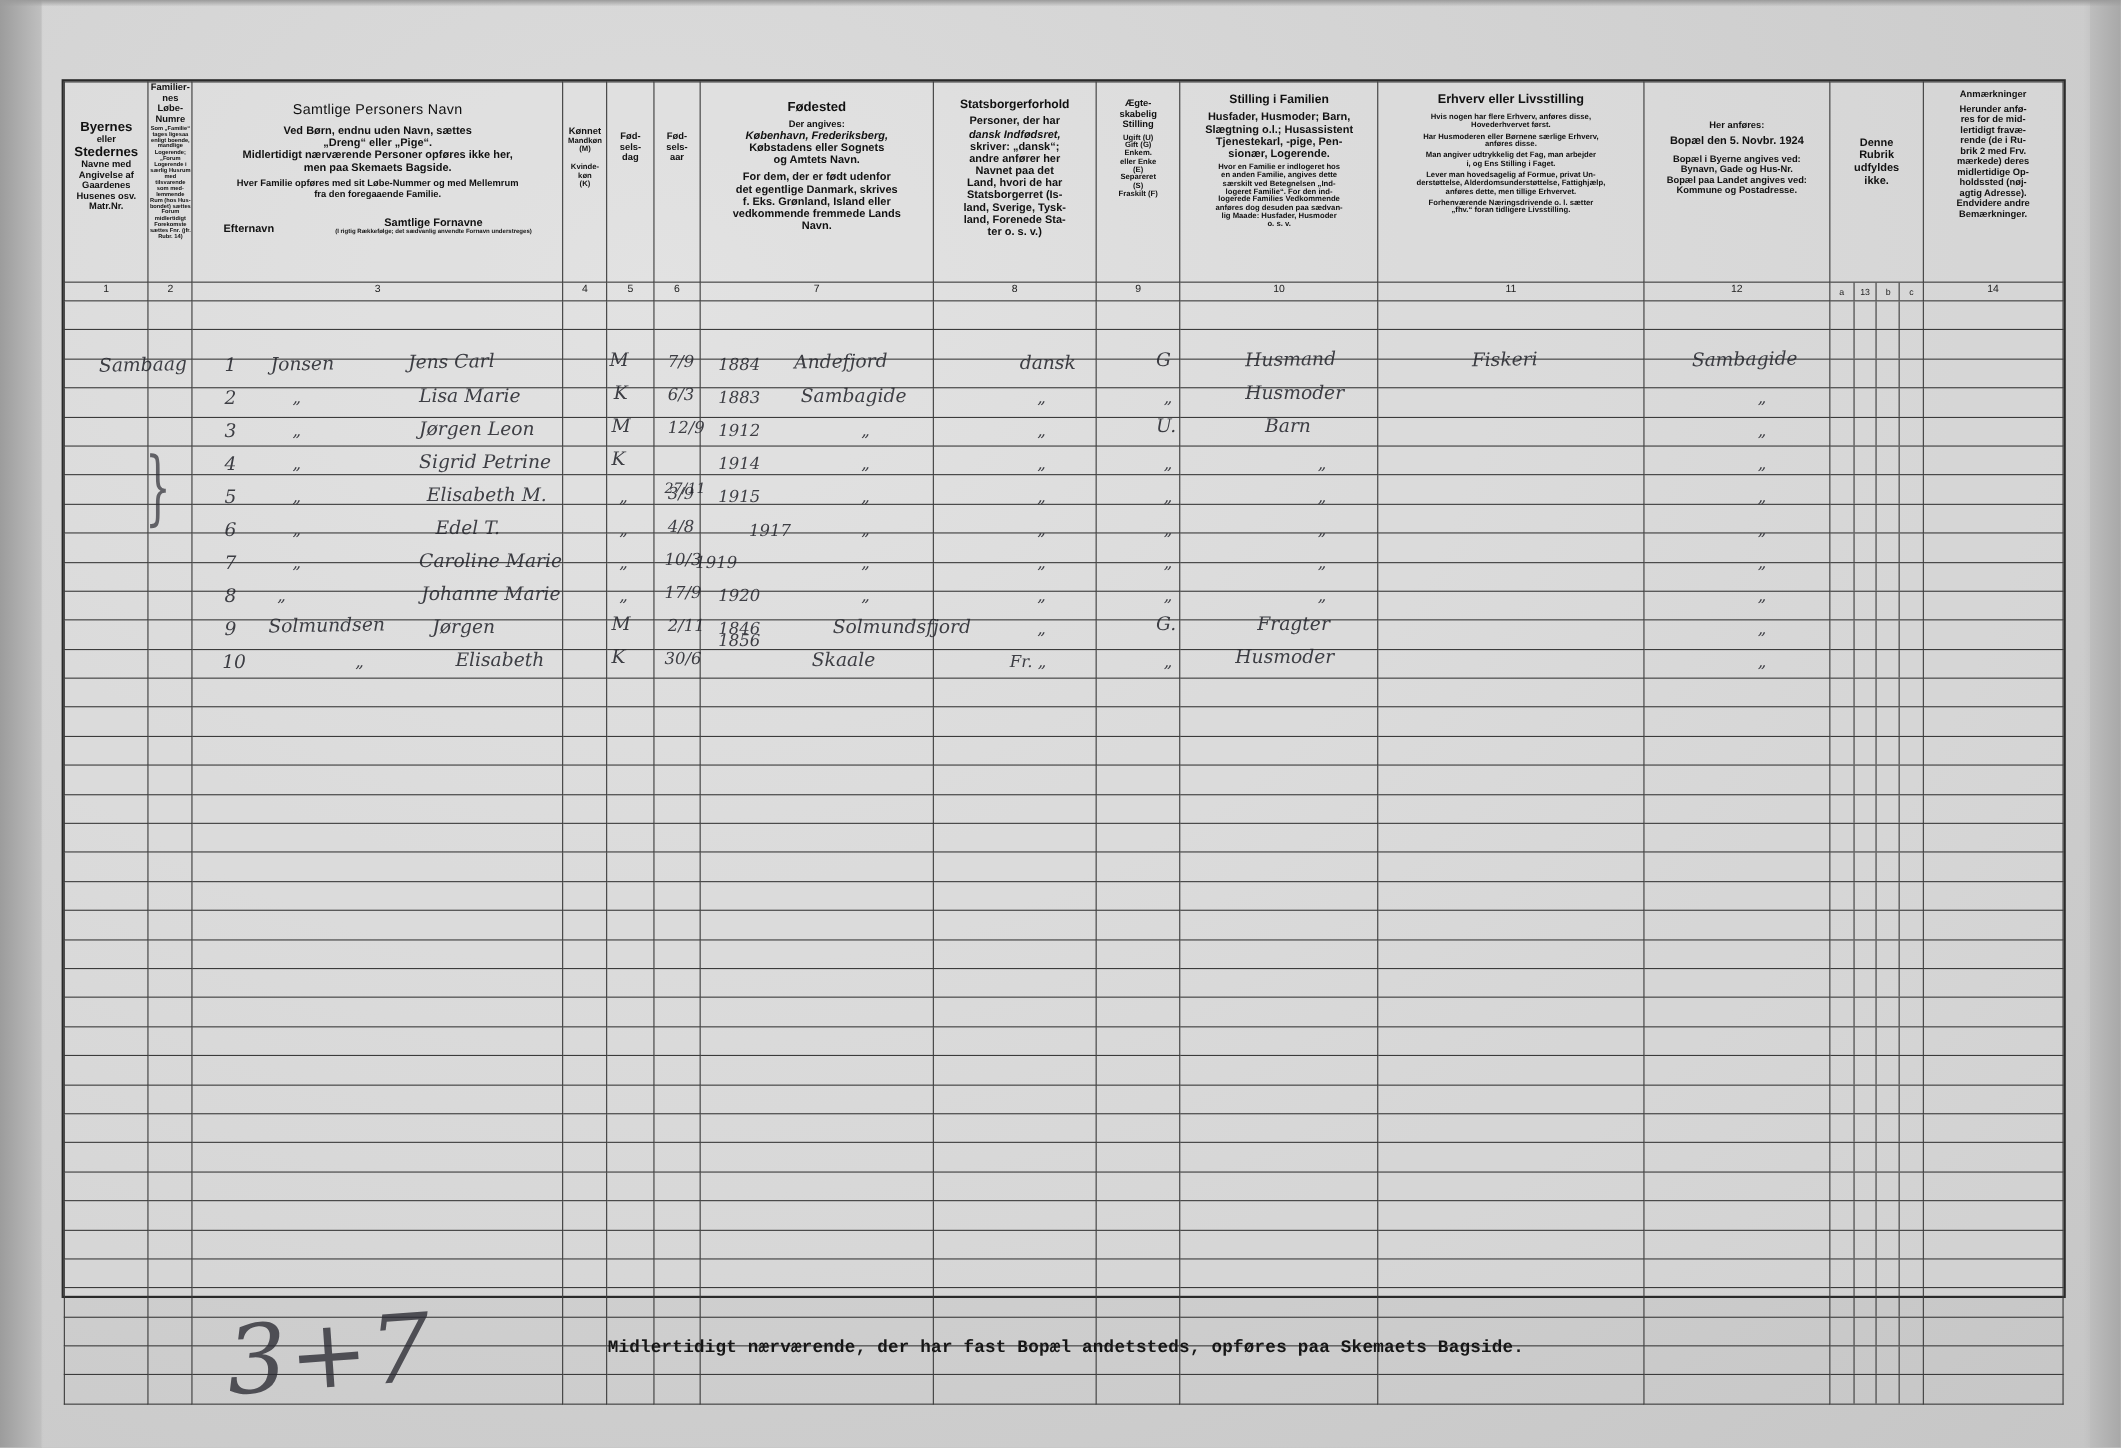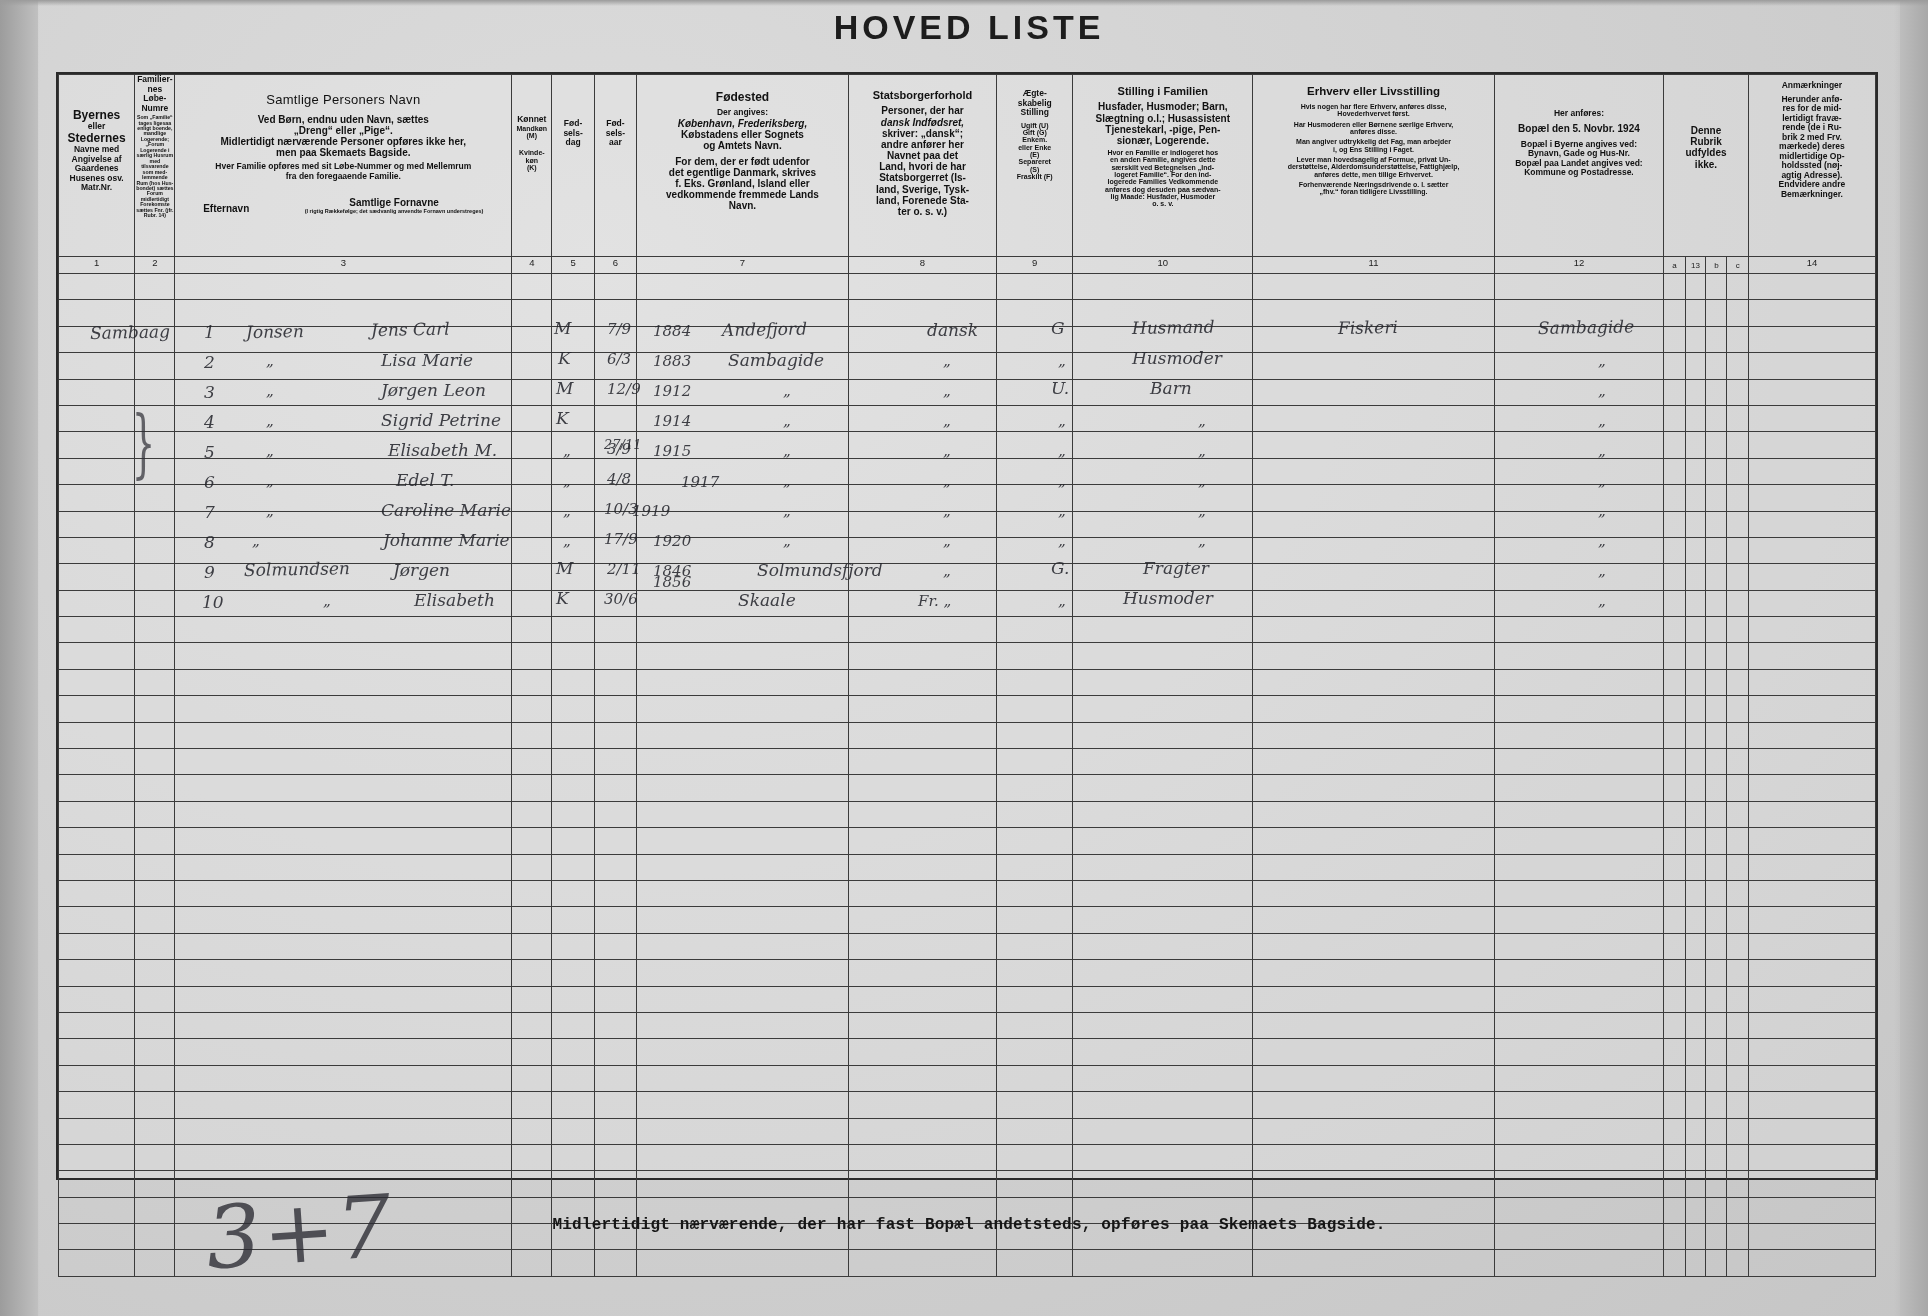--- a/index.html
+++ b/index.html
@@ -166,21 +166,20 @@
     position: absolute; left: 0; top: 0; height: 6px; width: 100%;
     background: linear-gradient(to bottom, #9b9b9b, rgba(190,190,190,0));
   }
 </style>
 </head>
 <body>
 
 <div class="page">
   <div class="sheet">
 
-    <div class="doc-title">HOVED  LISTE</div>
 
     <div class="tbl-frame">
       <table class="census">
         <colgroup>
           <col style="width:72px">
           <col style="width:38px">
           <col style="width:318px">
           <col style="width:38px">
           <col style="width:40px">
           <col style="width:40px">

